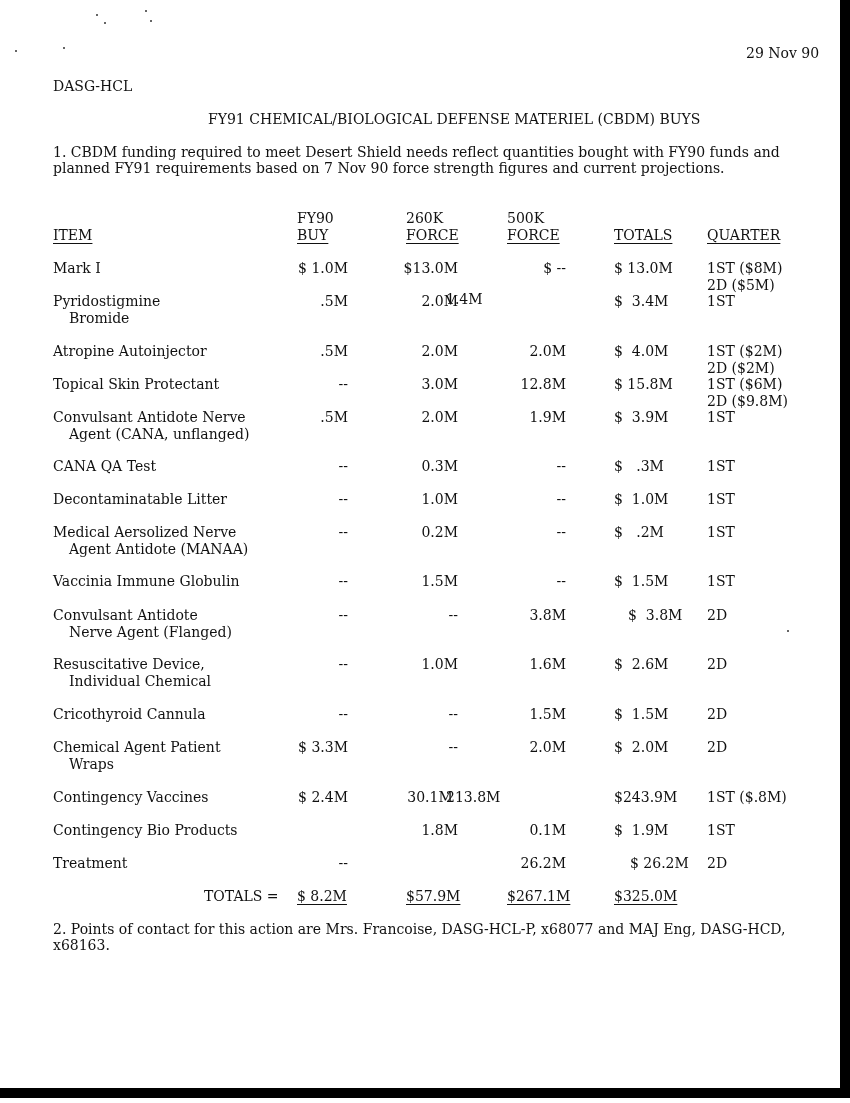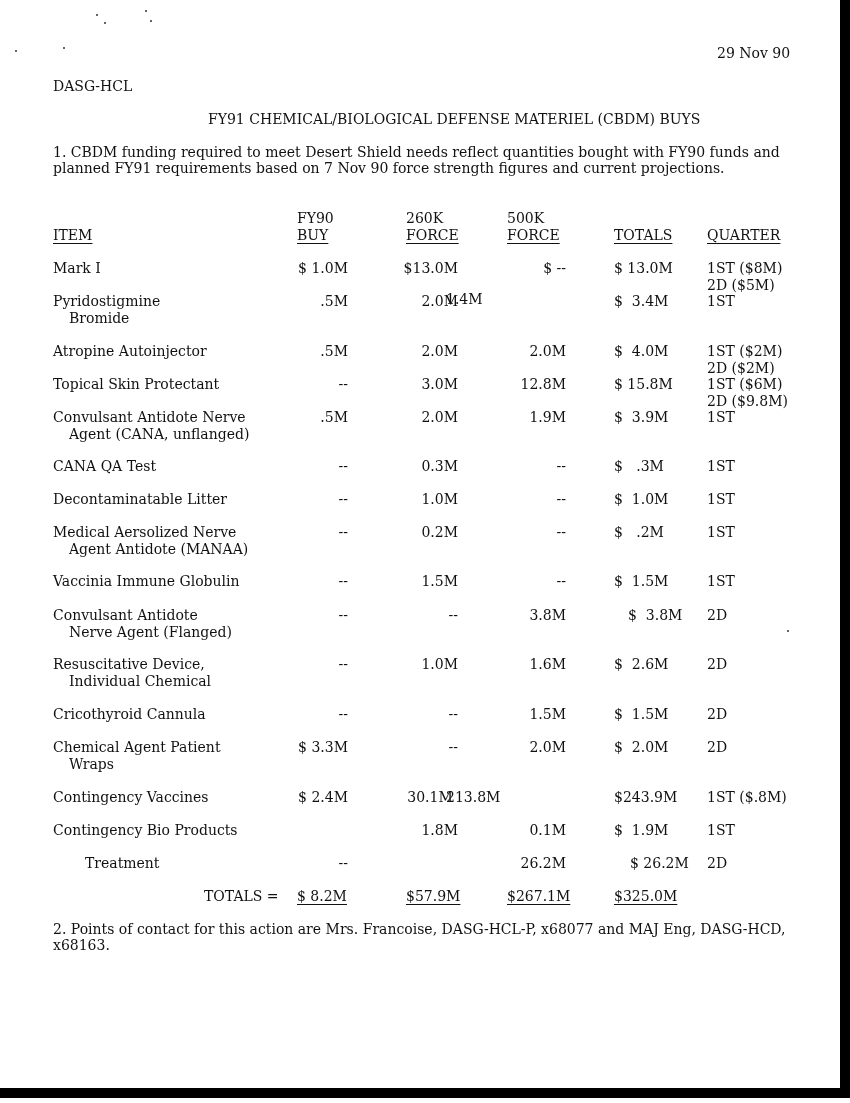--- a/index.html
+++ b/index.html
@@ -18,21 +18,21 @@
 <div class="bar-right"></div>
 <div class="bar-bottom"></div>
 <div class="speck" style="left:96px;top:14px"></div>
 <div class="speck" style="left:145px;top:10px"></div>
 <div class="speck" style="left:104px;top:22px"></div>
 <div class="speck" style="left:150px;top:20px"></div>
 <div class="speck" style="left:15px;top:50px"></div>
 <div class="speck" style="left:63px;top:47px"></div>
 <div class="speck" style="left:787px;top:630px"></div>
 
-<div class="abs" style="left:717px;top:45px">29 Nov 90</div>
+<div class="abs" style="left:746px;top:45px">29 Nov 90</div>
 <div class="abs" style="left:53px;top:78px">DASG-HCL</div>
 <div class="abs" style="left:208px;top:111px">FY91 CHEMICAL/BIOLOGICAL DEFENSE MATERIEL (CBDM) BUYS</div>
 <div class="para" style="top:144px">1.  CBDM funding required to meet Desert Shield needs reflect quantities bought with FY90 funds and planned FY91 requirements based on 7 Nov 90 force strength figures and current projections.</div>
 
 <div id="table">
   <div class="abs" style="left:297px;top:210px">FY90</div>
   <div class="abs" style="left:406px;top:210px">260K</div>
   <div class="abs" style="left:507px;top:210px">500K</div>
   <div class="abs u" style="left:53px;top:227px">ITEM</div>
   <div class="abs u" style="left:297px;top:227px">BUY</div>
@@ -164,21 +164,21 @@
       </div>
       <div>
         <div class="abs" style="top: 822px; left: 53px;">Contingency Bio Products</div>
         <div class="abs" style="top: 822px; left: 228px; width: 120px; text-align: right;"></div>
         <div class="abs" style="top: 822px; left: 338px; width: 120px; text-align: right;">1.8M</div>
         <div class="abs" style="top: 822px; left: 446px; width: 120px; text-align: right;">0.1M</div>
         <div class="abs" style="top: 822px; left: 614px; white-space: pre;">$  1.9M</div>
         <div class="abs" style="top: 822px; left: 707px;">1ST</div>
       </div>
       <div>
-        <div class="abs" style="top: 855px; left: 53px; margin-left: 32px;">Treatment</div>
+        <div class="abs" style="top: 855px; left: 53px;">Treatment</div>
         <div class="abs" style="top: 855px; left: 228px; width: 120px; text-align: right;">--</div>
         <div class="abs" style="top: 855px; left: 338px; width: 120px; text-align: right;"></div>
         <div class="abs" style="top: 855px; left: 446px; width: 120px; text-align: right;">26.2M</div>
         <div class="abs" style="top: 855px; left: 614px; white-space: pre; margin-left: 16px;">$ 26.2M</div>
         <div class="abs" style="top: 855px; left: 707px;">2D</div>
       </div>
     </div>
   <div class="abs" style="left:204px;top:888px">TOTALS =</div>
   <div class="abs u" style="left:297px;top:888px;width:52px">$ 8.2M</div>
   <div class="abs u" style="left:406px;top:888px;width:56px">$57.9M</div>

